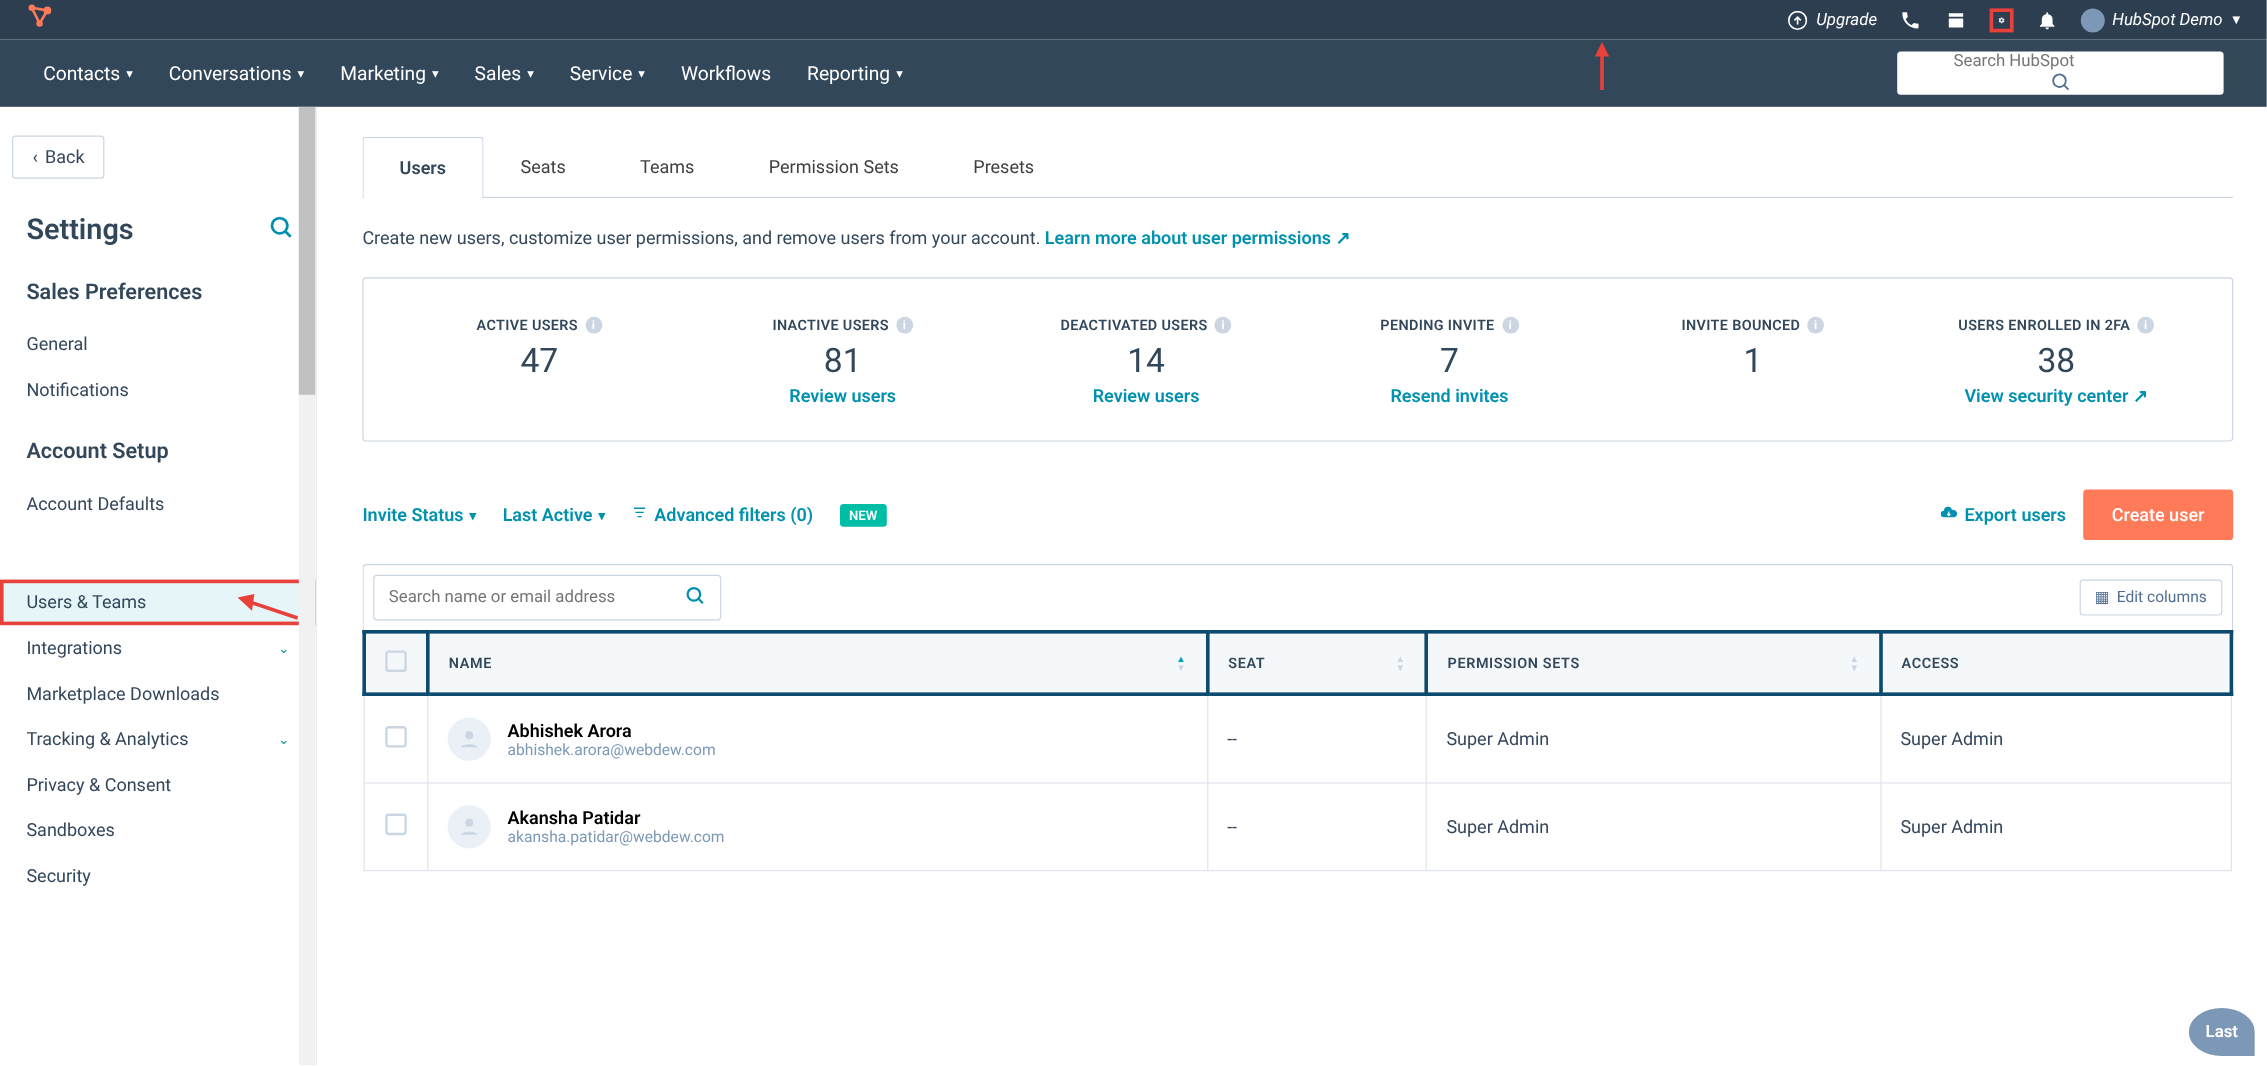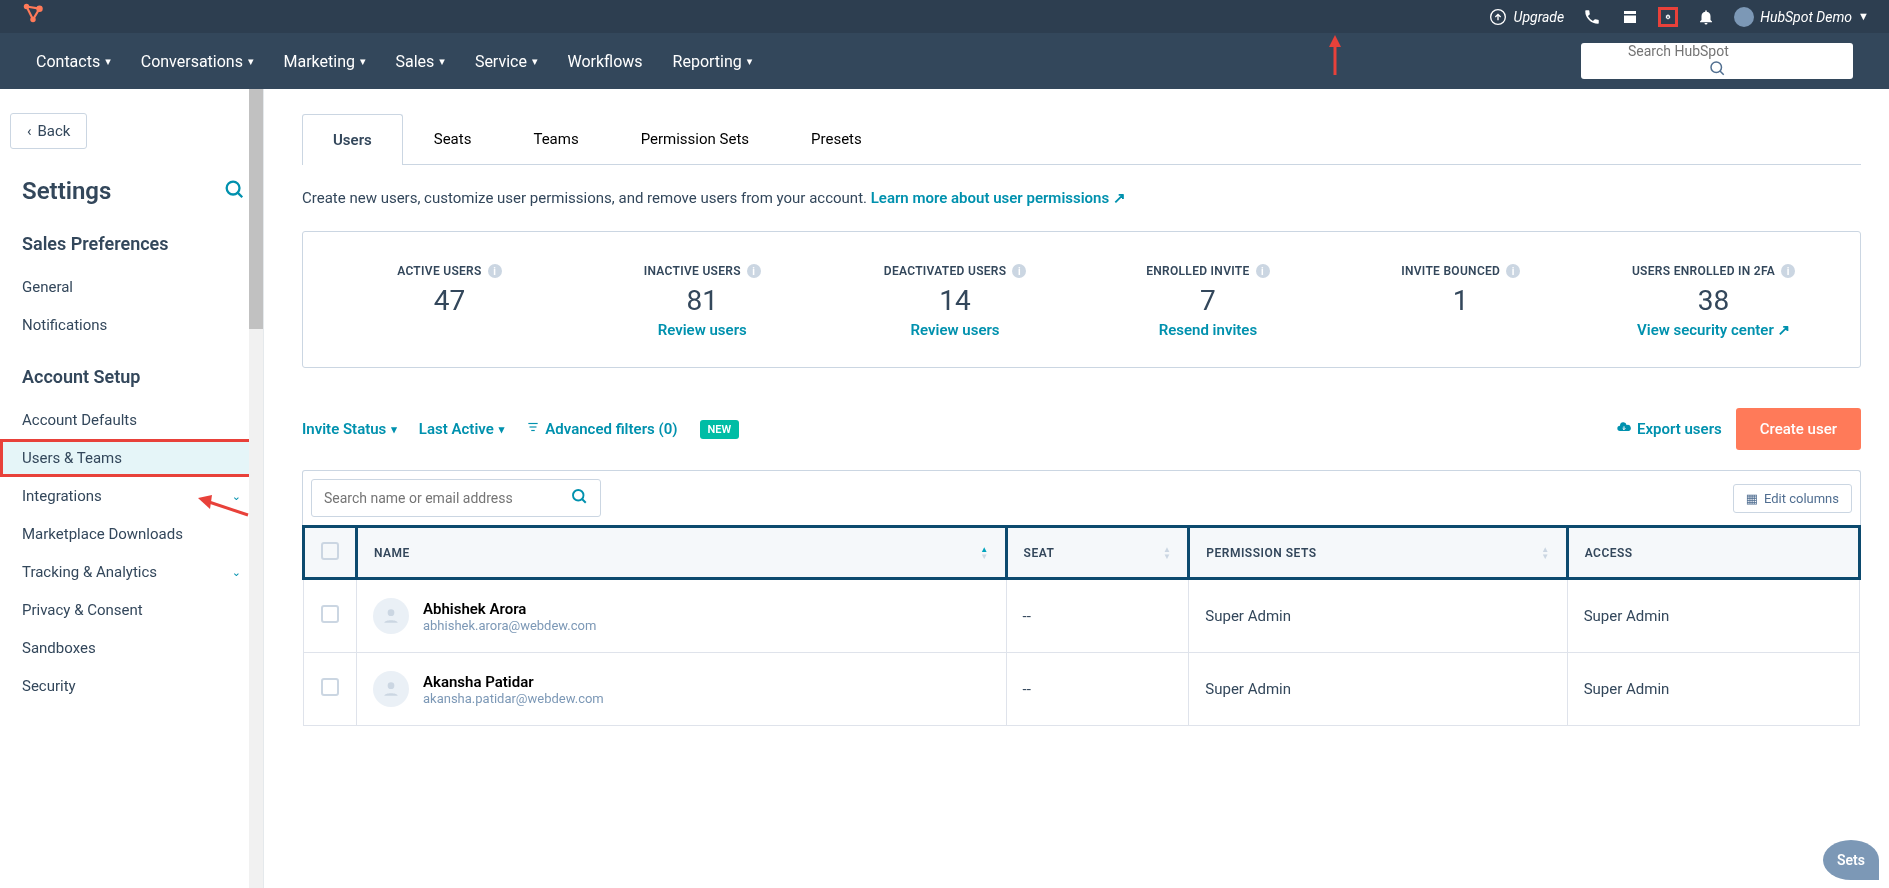--- a/index.html
+++ b/index.html
@@ -24,26 +24,26 @@
 .sidebar { width: 264px; padding: 24px 0 0 0; border-right: 1px solid #e5e9ec; position: relative; overflow-y: auto; }
 .sidebar-scrollbar-track { position: absolute; right: 0; top: 0; width: 14px; height: 100%; background: #f1f1f1; }
 .sidebar-scrollbar-thumb { background: #c1c1c1; height: 240px; width: 100%; }
 .sidebar-inner { padding: 0 18px 0 10px; }
 .back-btn { border: 1px solid #cbd6e2; border-radius: 3px; padding: 8px 16px; display: inline-flex; align-items: center; gap: 6px; font-size: 15px; color: #33475b; cursor: pointer; margin-bottom: 28px; }
 .settings-header { display: flex; align-items: center; justify-content: space-between; margin: 0 18px 28px 22px; }
 .settings-title { font-size: 24px; font-weight: 600; }
 .settings-search { color: #0091ae; }
 .side-section-title { font-size: 18px; font-weight: 600; padding: 0 22px; margin-bottom: 14px; margin-top: 22px; }
 .side-link { display: flex; align-items: center; justify-content: space-between; padding: 10px 22px; font-size: 15px; color: #33475b; cursor: pointer; }
-.side-link.active { background: #e5f5f8; border: 3px solid #e8413a; padding: 7px 19px; }
+.side-link.active { background: #e5f5f8; border: 3px solid #e8413a; padding: 7px 19px; margin-top: 44px; }
 
 
 .main { flex: 1; padding: 24px 28px 0 38px; overflow-y: auto; position: relative; }
 .tabs { display: flex; border-bottom: 1px solid #cbd6e2; margin-bottom: 24px; }
-.tab { padding: 16px 30px; font-size: 15px; color: #000000; border: 1px solid transparent; border-bottom: none; cursor: pointer; }
+.tab { padding: 16px 30px; font-size: 15px; color: #404040; border: 1px solid transparent; border-bottom: none; cursor: pointer; }
 .tab.active { font-weight: 600; color: #33475b; border-color: #cbd6e2; border-radius: 3px 3px 0 0; background: #fff; position: relative; top: 1px; }
 .intro-text { font-size: 15px; color: #33475b; margin-bottom: 24px; }
 .intro-link { color: #0091ae; font-weight: 600; cursor: pointer; }
 
 
 .stats-card { border: 1px solid #cbd6e2; border-radius: 3px; padding: 28px 20px; display: flex; justify-content: space-around; margin-bottom: 40px; }
 .stat { text-align: center; flex: 1; }
 .stat-label { font-size: 12px; font-weight: 600; color: #33475b; letter-spacing: 0.3px; display: inline-flex; align-items: center; gap: 6px; margin-bottom: 2px; }
 .stat-value { font-size: 28px; color: #33475b; margin: 4px 0; }
 .stat-link { color: #0091ae; font-weight: 600; font-size: 15px; cursor: pointer; }
@@ -282,21 +282,21 @@
       <div class="stat">
         <div class="stat-label">
             <span>DEACTIVATED USERS</span>
             <span class="info-circle">i</span>
           </div>
         <div class="stat-value">14</div>
         <div class="stat-link">Review users</div>
       </div>
       <div class="stat">
         <div class="stat-label">
-            <span>ENROLLED INVITE</span>
+            <span>PENDING INVITE</span>
             <span class="info-circle">i</span>
           </div>
         <div class="stat-value">7</div>
         <div class="stat-link">Resend invites</div>
       </div>
       <div class="stat">
         <div class="stat-label">
             <span>INVITE BOUNCED</span>
             <span class="info-circle">i</span>
           </div>
@@ -414,13 +414,13 @@
           </td>
           <td>--</td>
           <td>Super Admin</td>
           <td>Super Admin</td>
         </tr>
       </tbody>
     </table>
   </div>
 </div>
 
-<div class="help-badge">Sets</div>
+<div class="help-badge">Last</div>
 
 </body></html>

